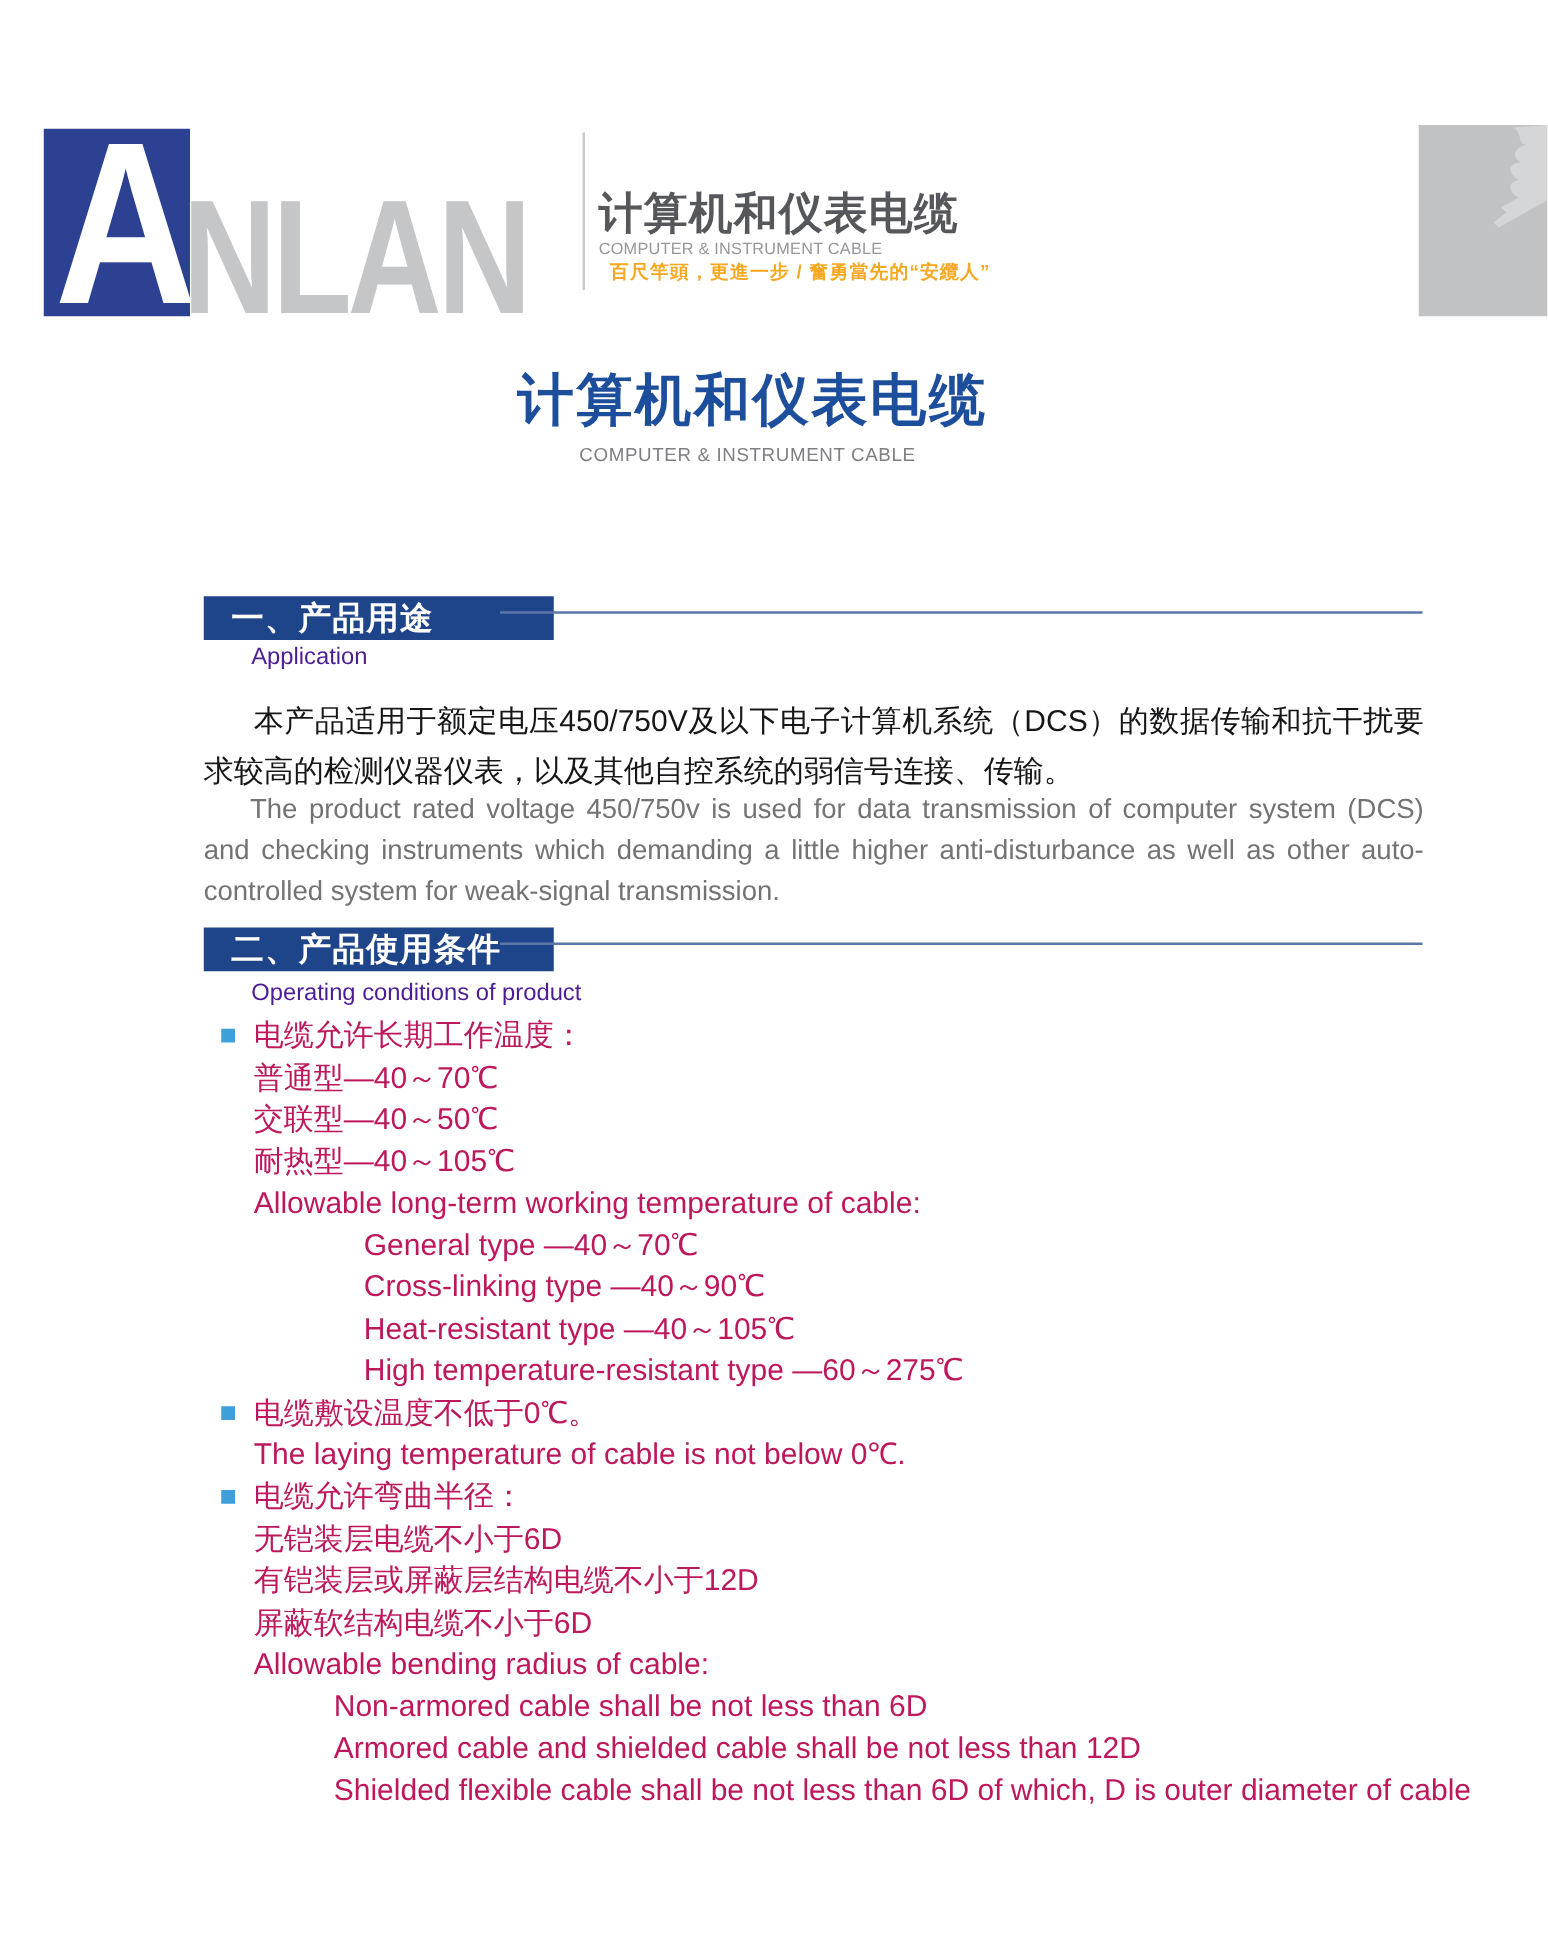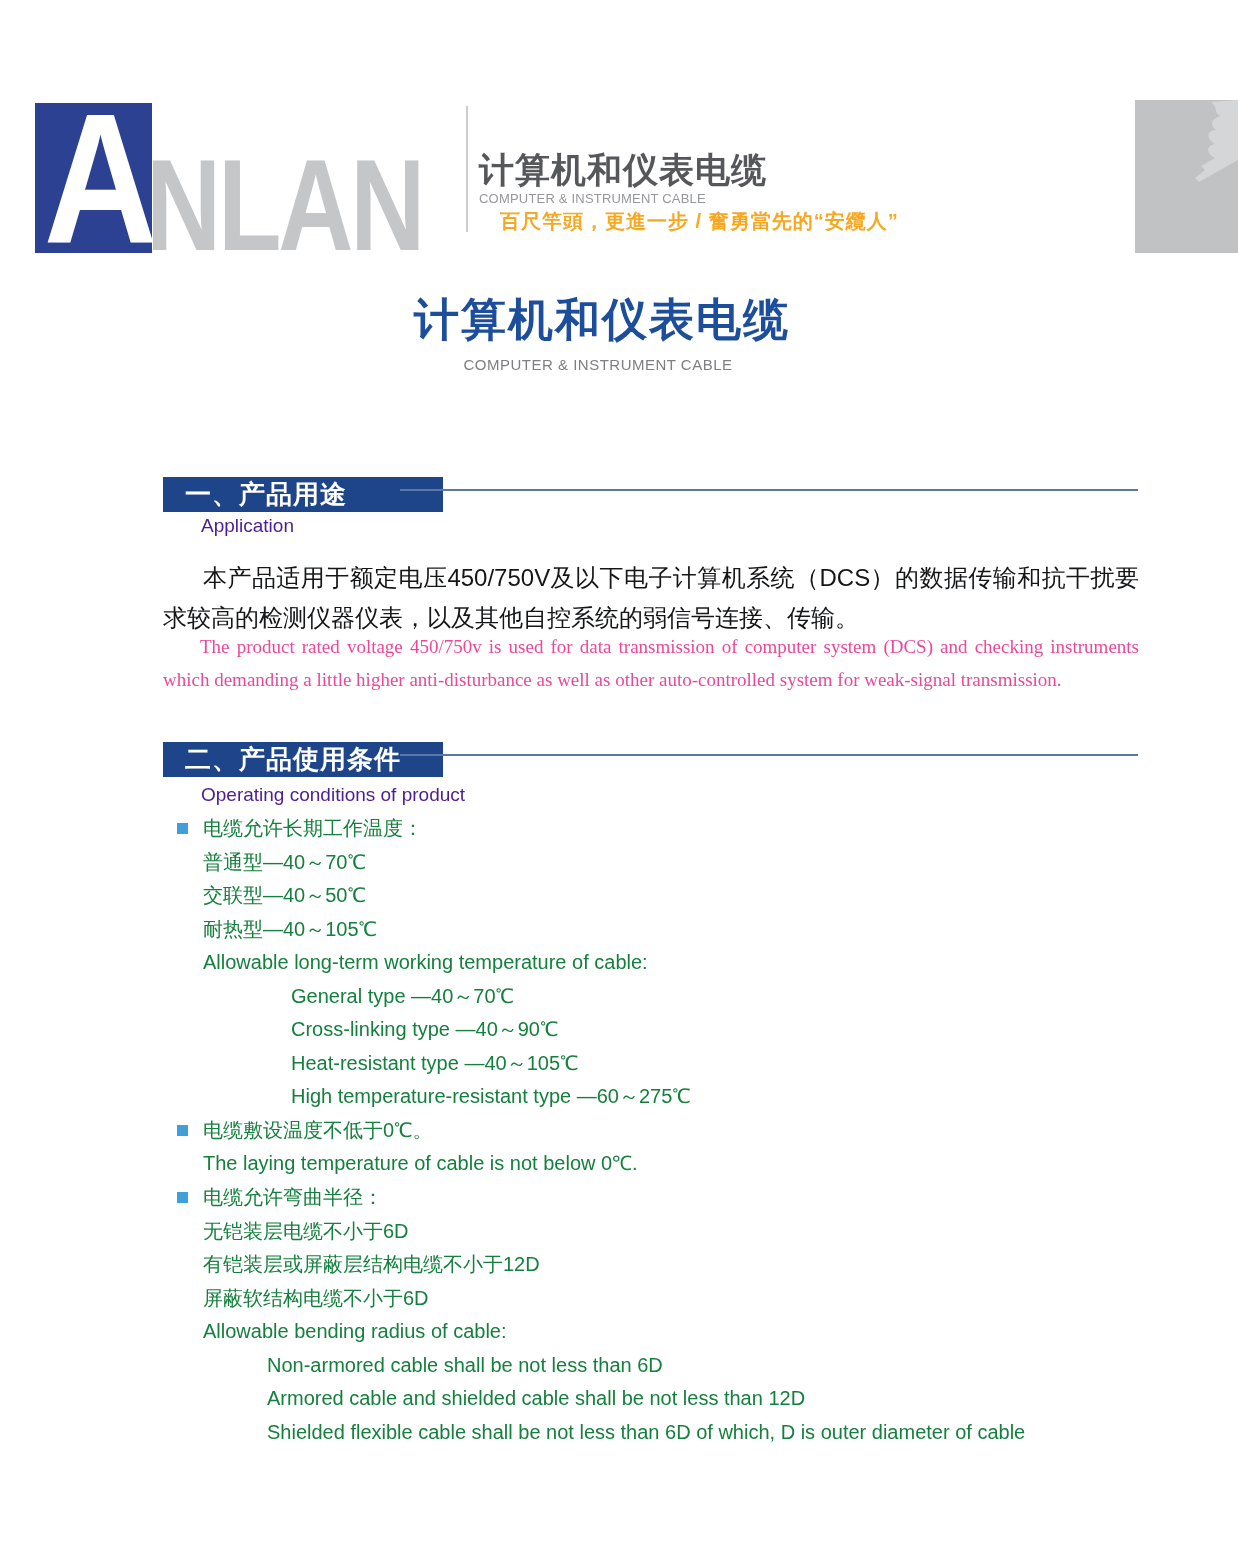--- a/index.html
+++ b/index.html
@@ -32,21 +32,21 @@
   .hdr-divider { left:466px; top:106px; width:2px; height:126px; background:#cbccce; }
   .hdr-title {
     left:479px; top:147px; font-size:35px; font-weight:bold;
     color:#56575a; letter-spacing:1px; white-space:nowrap;
   }
   .hdr-sub {
     left:479px; top:191px; font-size:13px; color:#96979a;
     letter-spacing:.2px; white-space:nowrap;
   }
   .hdr-tagline {
-    left:500px; top:208px; font-size:20px; font-weight:bold;
+    left:488px; top:208px; font-size:15px; font-weight:bold;
     color:#f7a820; letter-spacing:1px; white-space:nowrap;
   }
   .corner-img {
     left:1135px; top:100px; width:103px; height:153px;
     background:#c1c2c4; overflow:hidden;
   }
   .corner-img svg { display:block; }
 
   
   .main-title {
@@ -76,29 +76,29 @@
   .sec-label-2 { top:784px; }
 
   
   .para-zh {
     left:163px; top:558px; width:976px;
     font-size:24px; line-height:40px; color:#151618;
     text-indent:40px; text-align:justify;
   }
   .para-en {
     left:163px; top:630px; width:976px;
-    font-size:19px; line-height:33px; color:#ec4899;
-    text-indent:37px; text-align:justify;font-family:Liberation Serif, serif;
+    font-size:22px; line-height:33px; color:#737373;
+    text-indent:37px; text-align:justify;
   }
 
   
   .cond-list { left:163px; top:812px; width:980px; }
   .cond-row {
     position:relative; height:33.55px; line-height:33.55px;
-    font-size:20px; color:#15803d; padding-left:40px;
+    font-size:24px; color:#be185d; padding-left:40px;
     box-sizing:border-box; white-space:nowrap;
   }
   .cond-row .bullet {
     display:none; position:absolute; left:14px; top:11px;
     width:11px; height:11px; background:#3f9fd8;
   }
   .row-bullet .bullet { display:block; }
   .row-indent-a { padding-left:128px; }
   .row-indent-b { padding-left:104px; }
 </style>

